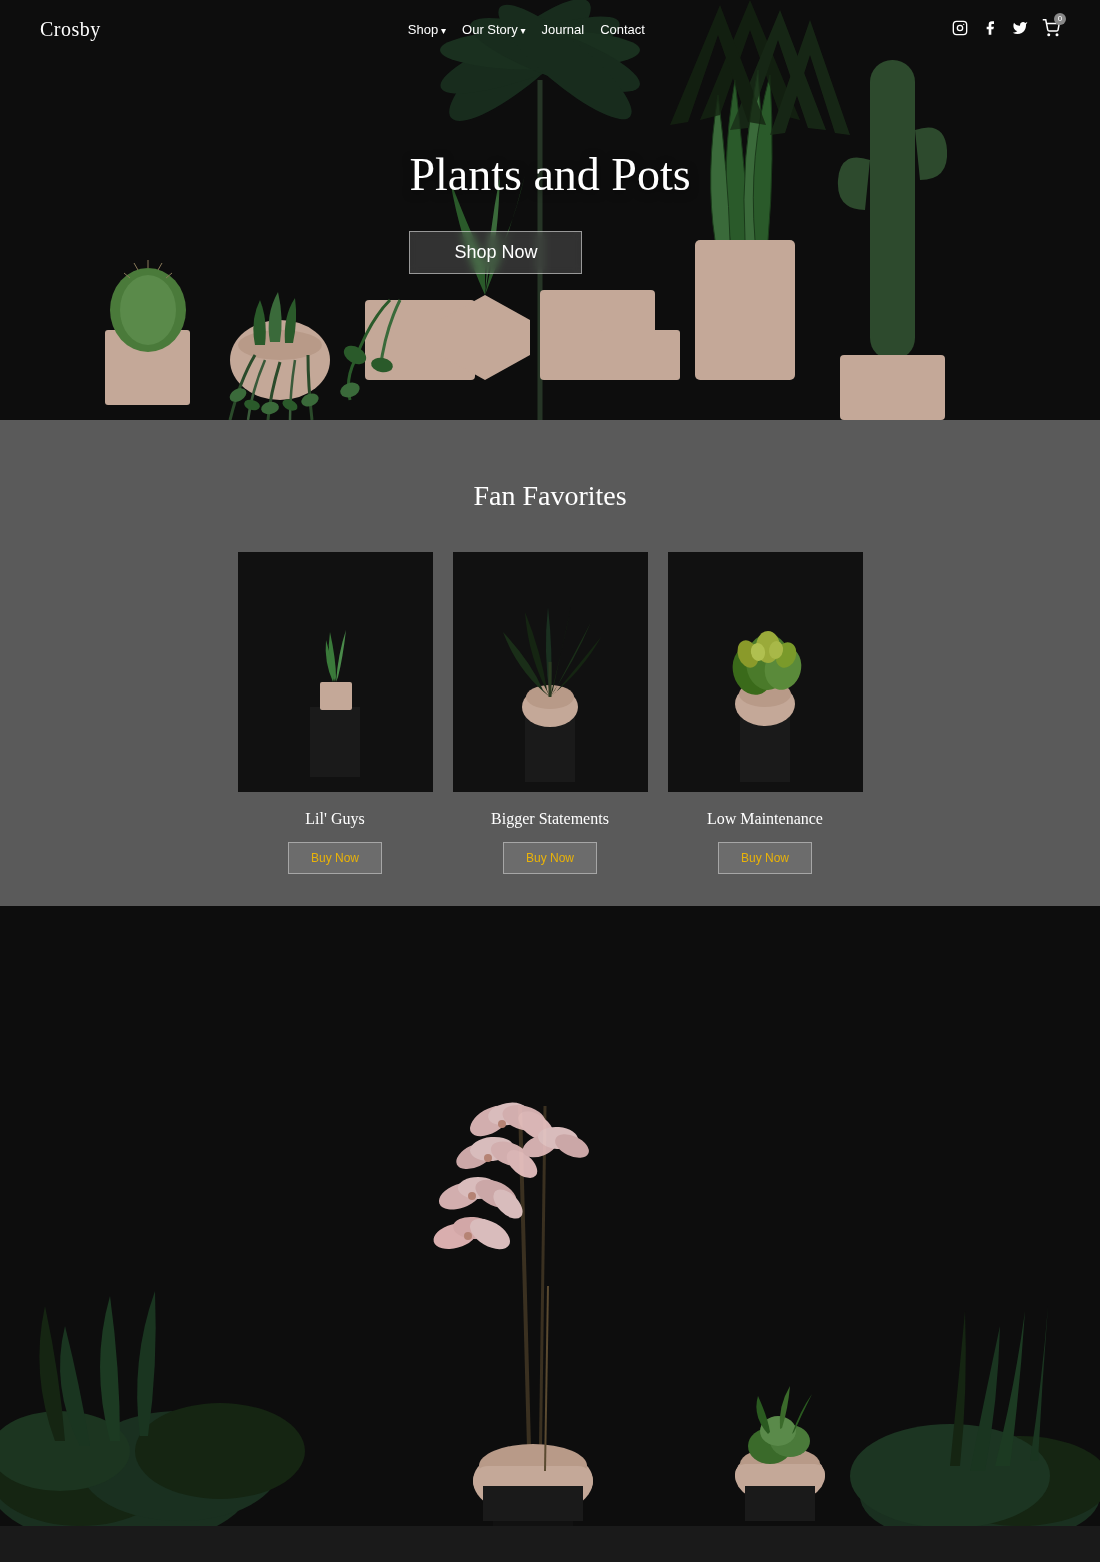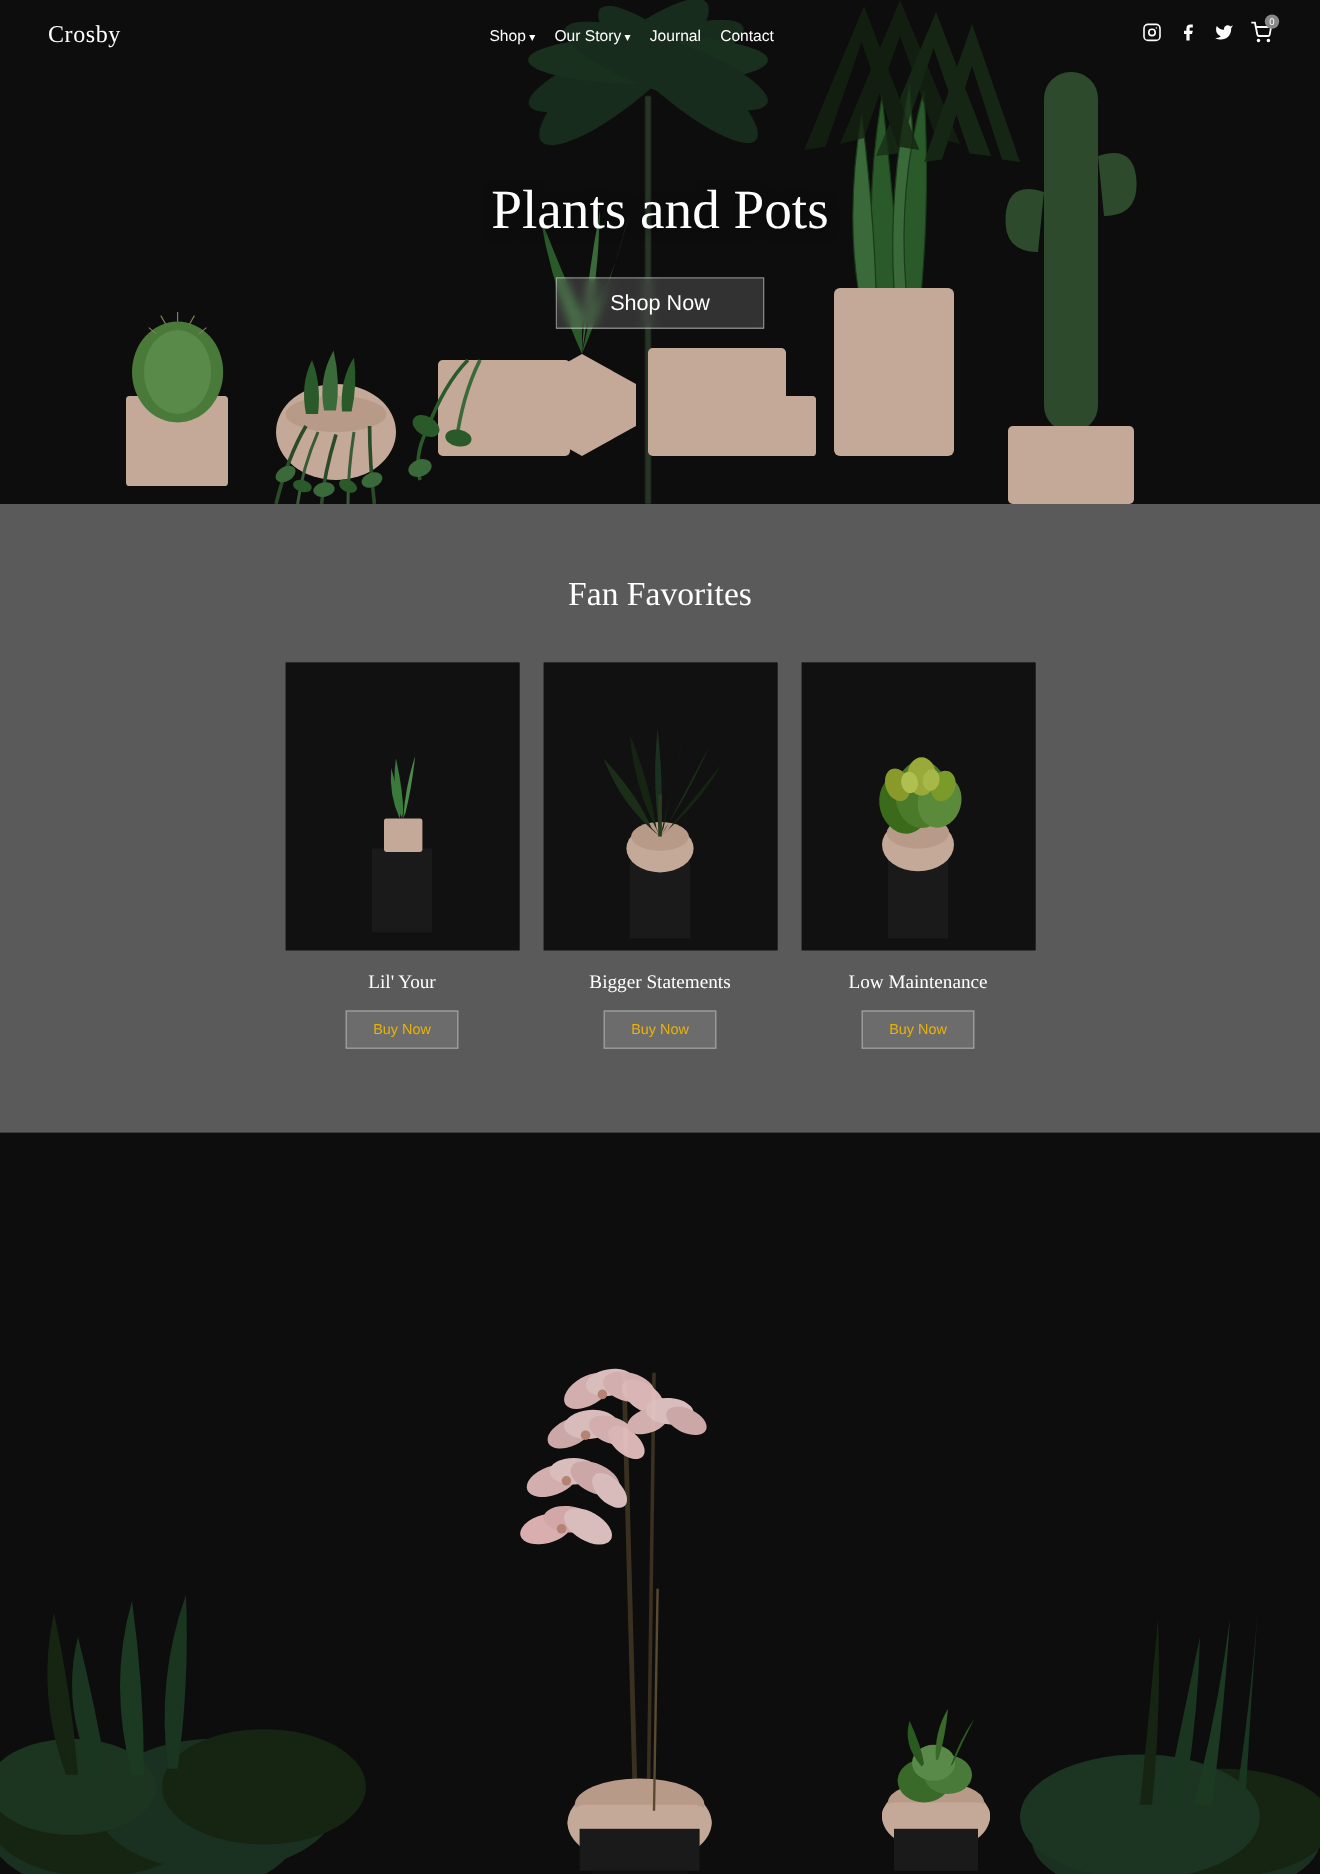--- a/index.html
+++ b/index.html
@@ -77,21 +77,21 @@
     }
     .hero-bg {
       position: absolute;
       inset: 0;
       background: radial-gradient(ellipse at center, #1a1a1a 0%, #0a0a0a 100%);
     }
 
     .hero-content {
       position: relative;
       z-index: 5;
-      text-align: center;
+      text-align: left;
     }
     .hero-title {
       font-size: 46px;
       font-weight: 400;
       line-height: 1.25;
       color: #fff;
       text-shadow: 0 2px 10px rgba(0,0,0,0.5);
       margin-bottom: 28px;
     }
     .btn-primary {
@@ -103,21 +103,21 @@
       font-family: Arial, sans-serif;
       font-size: 18px;
       cursor: pointer;
       text-decoration: none;
       backdrop-filter: blur(4px);
     }
 
     
     .fan-favorites {
       background: #5a5a5a;
-      padding: 60px 0 70px;
+      padding: 60px 0 32px;
       text-align: center;
     }
     .section-title {
       font-size: 28px;
       font-weight: 400;
       color: #fff;
       margin-bottom: 40px;
       font-family: Georgia, serif;
     }
     .products-row {
@@ -358,21 +358,21 @@
 
           <rect x="72" y="155" width="50" height="70" fill="#1a1a1a"></rect>
 
           <rect x="82" y="130" width="32" height="28" rx="2" fill="#c4a898"></rect>
 
           <path d="M97 130 Q88 105 92 80 Q98 108 98 125" fill="#3a7a3a"></path>
           <path d="M98 130 Q100 102 108 78 Q105 105 100 125" fill="#4a8a4a"></path>
           <path d="M95 130 Q86 110 88 88 Q95 112 96 126" fill="#3a7a3a"></path>
         </svg>
       </div>
-      <p class="product-title">Lil' Your</p>
+      <p class="product-title">Lil' Guys</p>
       <a href="#" class="btn-secondary">Buy Now</a>
     </div>
 
     <div class="product-card">
       <div class="product-image-box">
         <svg width="195" height="240" viewBox="0 0 195 240" xmlns="http://www.w3.org/2000/svg">
           <rect width="195" height="240" fill="#111"></rect>
 
           <rect x="72" y="160" width="50" height="70" fill="#1a1a1a"></rect>
 

